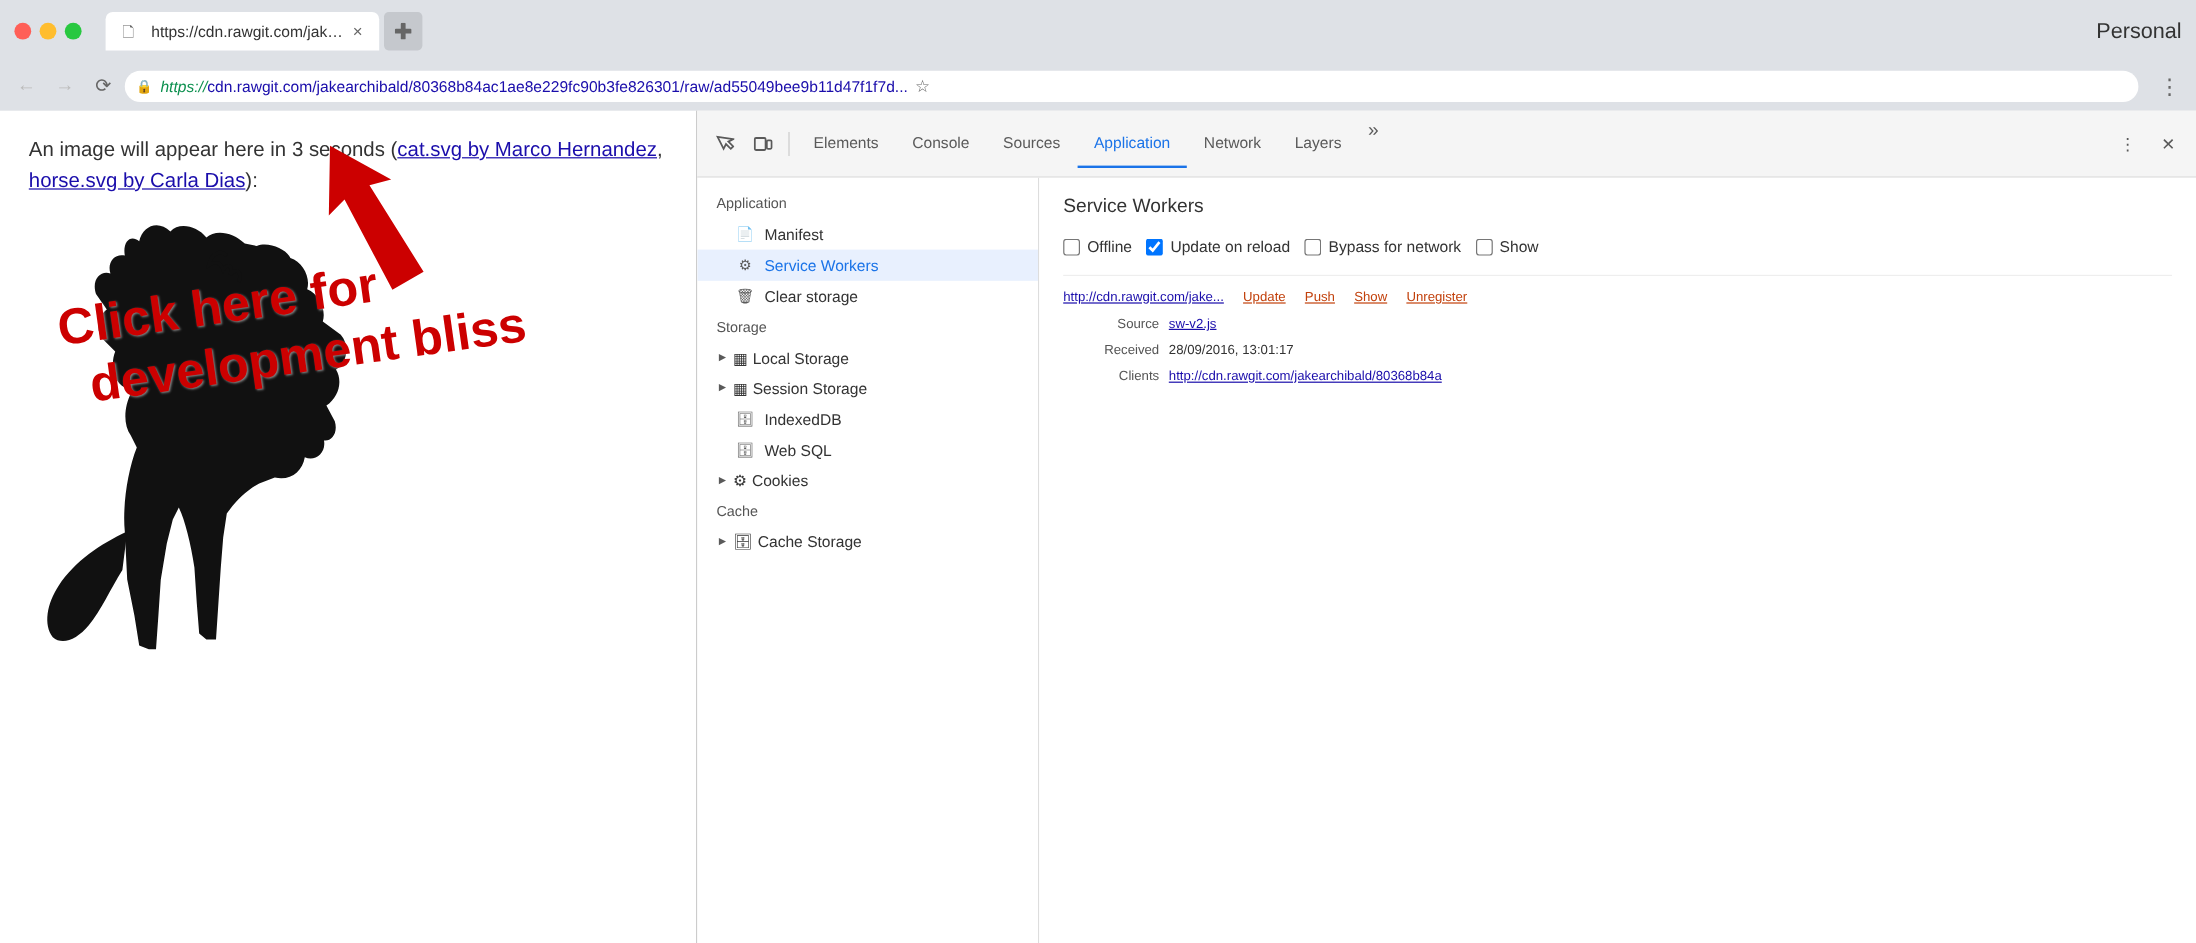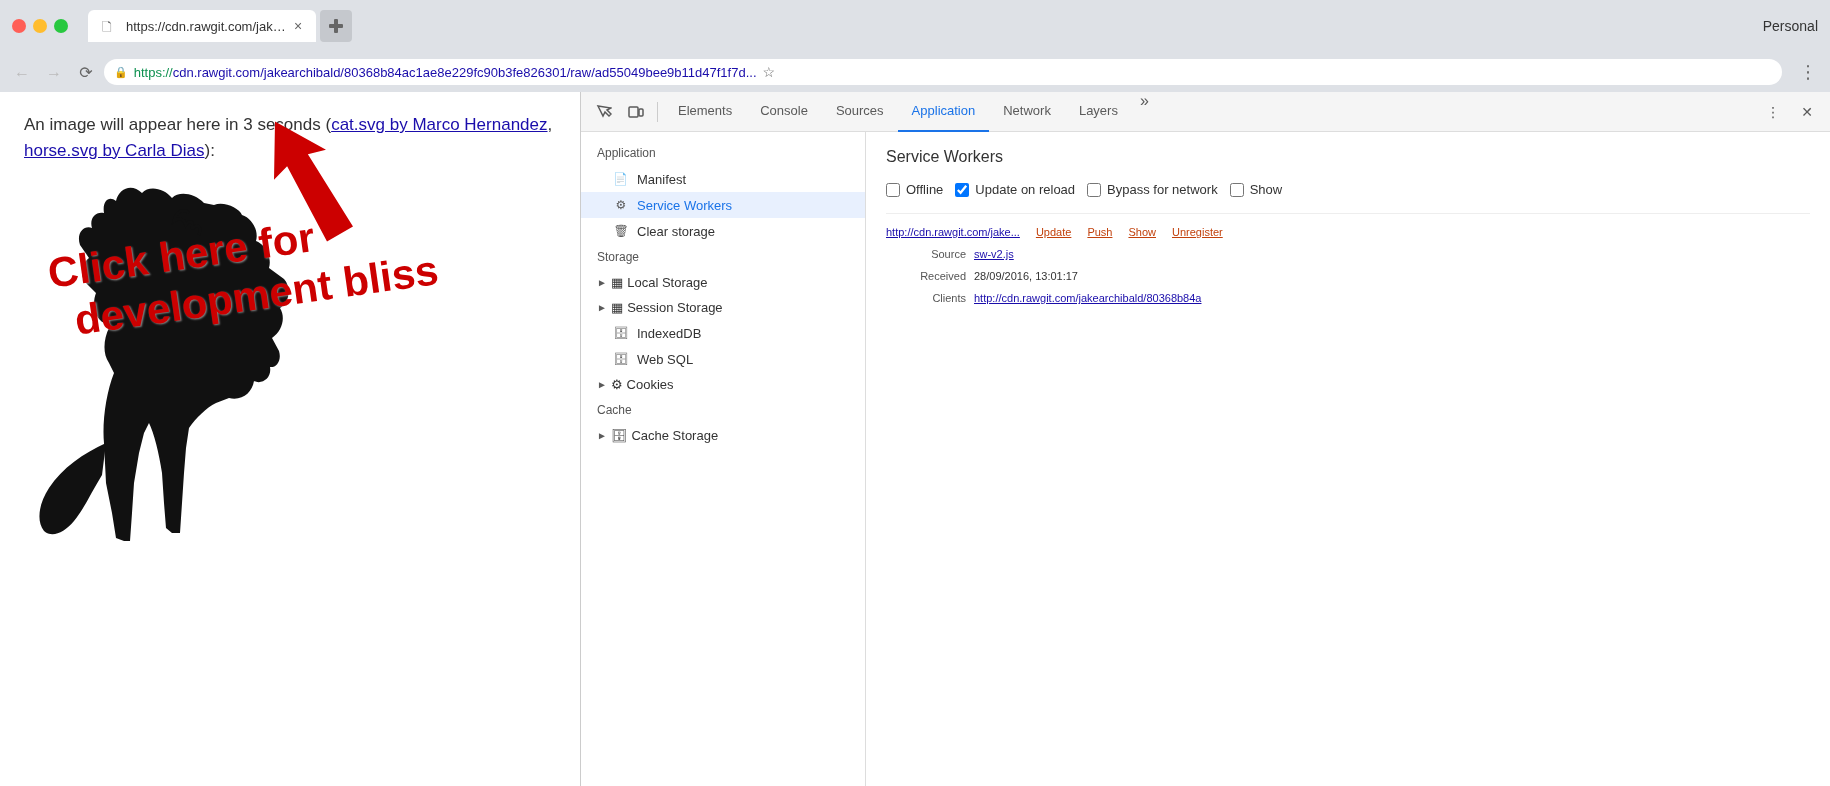--- a/index.html
+++ b/index.html
@@ -14,29 +14,29 @@
     .tl-red { background: #ff5f57; }
     .tl-yellow { background: #ffbd2e; }
     .tl-green { background: #28c840; }
 
     .tab-bar { display: flex; align-items: center; margin-left: 12px; flex: 1; }
     .tab { display: flex; align-items: center; background: #fff; border-radius: 6px 6px 0 0; padding: 0 14px; height: 32px; gap: 8px; font-size: 13px; color: #333; min-width: 220px; }
     .tab-favicon { width: 16px; height: 16px; color: #666; font-size: 12px; }
     .tab-title { flex: 1; font-size: 13px; color: #333; overflow: hidden; text-overflow: ellipsis; white-space: nowrap; max-width: 160px; }
     .tab-close { color: #666; font-size: 14px; cursor: pointer; }
     .tab-new { width: 32px; height: 32px; display: flex; align-items: center; justify-content: center; color: #666; font-size: 20px; background: #c5c8cd; border-radius: 4px; margin-left: 4px; }
-    .personal-text { margin-left: auto; font-size: 14px; color: #333; }
+    .personal-text { margin-left: auto; font-size: 18px; color: #333; }
 
     .nav-bar { height: 40px; background: #dee1e6; display: flex; align-items: center; padding: 0 8px; gap: 4px; }
     .nav-btn { width: 28px; height: 28px; display: flex; align-items: center; justify-content: center; color: #666; font-size: 16px; cursor: pointer; border-radius: 3px; }
     .nav-btn.disabled { color: #bbb; cursor: default; }
     .address-bar { flex: 1; height: 26px; background: #fff; border-radius: 13px; display: flex; align-items: center; padding: 0 10px; gap: 6px; font-size: 14px; color: #1a0dab; overflow: hidden; }
     .address-bar .lock-icon { color: #5a5a5a; font-size: 11px; }
     .address-url { font-size: 13px; white-space: nowrap; overflow: hidden; text-overflow: ellipsis; }
-    .address-url .green { color: #0d904f; }
+    .address-url .green { color: #0d904f; font-style: italic; }
     .star-btn { color: #666; font-size: 14px; cursor: pointer; }
     .more-btn { color: #666; font-size: 18px; cursor: pointer; margin-left: 8px; }
 
     
     .main-content { flex: 1; display: flex; overflow: hidden; }
 
     
     .webpage { flex: 0 0 580px; background: #fff; padding: 20px 24px; overflow: hidden; position: relative; }
     .webpage-text { font-size: 17px; color: #333; line-height: 1.5; }
     .webpage-text a { color: #1a0dab; text-decoration: underline; }
@@ -44,21 +44,21 @@
     .horse-container { margin-top: 10px; }
     .horse-svg { width: 310px; height: 380px; }
 
     
     .annotation { position: absolute; top: 130px; left: 50px; pointer-events: none; }
     .annotation-text { font-family: 'Comic Sans MS', cursive, sans-serif; font-size: 42px; font-weight: bold; color: #cc0000; transform: rotate(-8deg); line-height: 1.2; text-shadow: 1px 1px 2px rgba(255,255,255,0.5); }
 
     
     .devtools { flex: 1; background: #f5f5f5; display: flex; flex-direction: column; border-left: 1px solid #ccc; }
 
-    .devtools-toolbar { height: 40px; background: #f5f5f5; border-bottom: 1px solid #ddd; display: flex; align-items: center; padding: 0 8px; gap: 2px; }
+    .devtools-toolbar { height: 56px; background: #f5f5f5; border-bottom: 1px solid #ddd; display: flex; align-items: center; padding: 0 8px; gap: 2px; }
     .dt-icon-btn { width: 30px; height: 30px; display: flex; align-items: center; justify-content: center; color: #5a5a5a; cursor: pointer; border-radius: 3px; font-size: 14px; }
     .dt-divider { width: 1px; height: 20px; background: #ccc; margin: 0 4px; }
     .dt-tabs { display: flex; align-items: stretch; flex: 1; }
     .dt-tab { padding: 0 14px; height: 40px; display: flex; align-items: center; font-size: 13px; color: #5a5a5a; cursor: pointer; border-bottom: 2px solid transparent; }
     .dt-tab.active { color: #1a73e8; border-bottom: 2px solid #1a73e8; }
     .dt-more { color: #5a5a5a; font-size: 16px; cursor: pointer; padding: 0 8px; }
     .dt-close-area { display: flex; align-items: center; gap: 4px; margin-left: auto; }
 
     
     .devtools-body { flex: 1; display: flex; overflow: hidden; }

